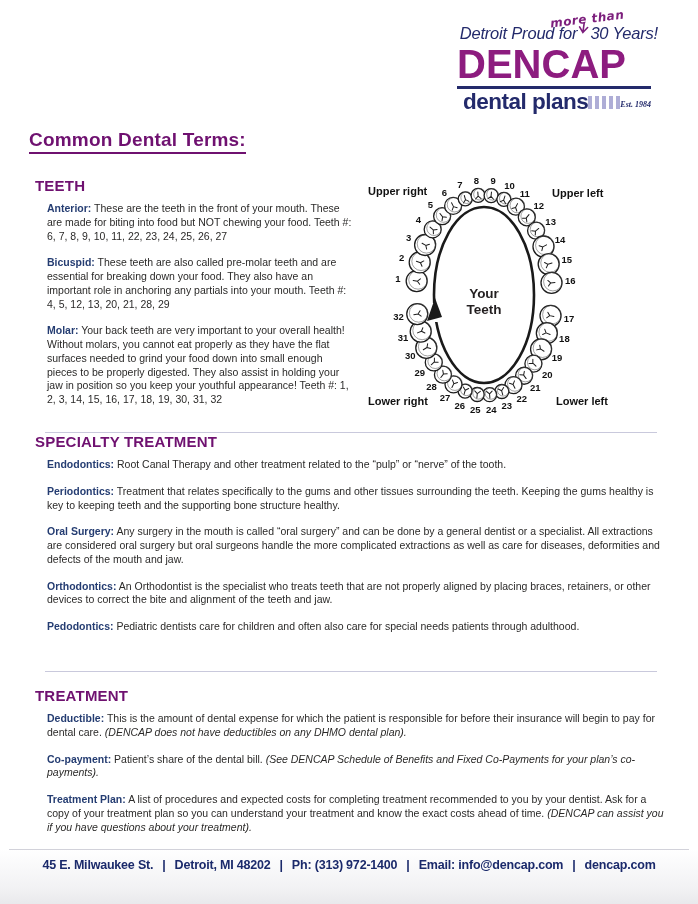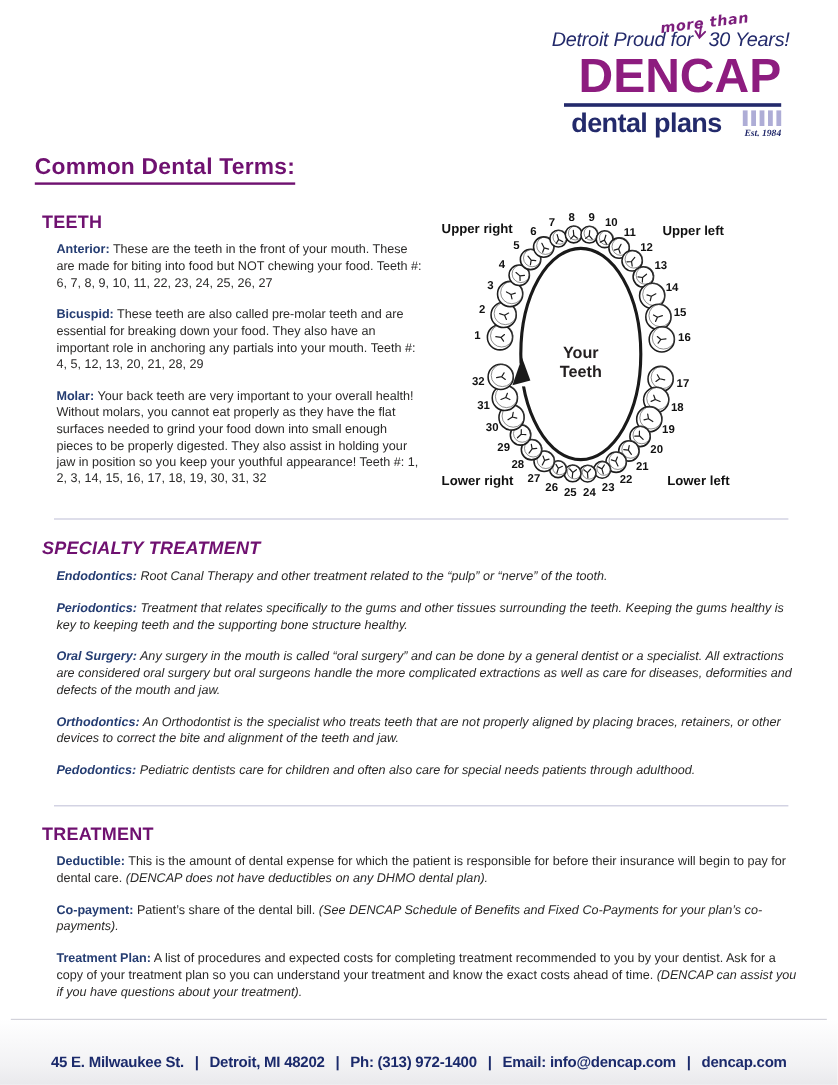--- a/index.html
+++ b/index.html
@@ -26,29 +26,29 @@
   .tagline {
     font-style:italic; font-weight:500;
     color:#232a6b; font-size:16.5px;
     display:flex; align-items:flex-end;
     letter-spacing:-0.2px;
   }
   .caret-icon { position:relative; top:-4px; margin:0 1px; }
   .logo-block { display:flex; flex-direction:column; margin-top:1px; margin-right:7px; }
   .logo-name {
     font-size:40px; font-weight:bold; line-height:1.0;
-    color:#8d1c7f; letter-spacing:0px;margin-left:12px;
+    color:#8d1c7f; letter-spacing:0px;
   }
   .logo-rule { height:3px; background:#232a6b; margin:2px 0 2px 0; }
   .logo-subrow { display:flex; justify-content:space-between; align-items:center; }
   .logo-sub {
     font-size:22.5px; font-weight:600; color:#232a6b;
     letter-spacing:-0.5px; line-height:1.0; padding-left:6px;
   }
-  .bars-col { display:flex; flex-direction:column; align-items:flex-end; margin-top:1px; }
+  .bars-col { display:flex; align-items:flex-end; margin-top:1px; }
   .tooth-bars { display:flex; gap:3px; }
   .tooth-bars .bar { width:4px; height:13px; background:#aeadd6; }
   .est {
     font-family:"Liberation Serif","DejaVu Serif",serif;
     font-style:italic; font-weight:bold;
     font-size:8px; color:#232a6b; margin-top:1px;
   }
 
   
   .page-title {
@@ -64,21 +64,21 @@
     font-size:15px; font-weight:bold; color:#6f1170; letter-spacing:.2px;
     margin-bottom:8px;
   }
   .term-def {
     margin:0 0 13px 12px;
     font-size:10.5px; line-height:1.31; color:#2b2a29;
   }
   .term-label { font-weight:bold; color:#253d72; }
   .term-note { font-style:italic; }
   #sec-teeth { left:35px; top:177px; width:320px; }
-  #sec-specialty { left:35px; top:449px; width:632px;font-style:italic; }
+  #sec-specialty { left:35px; top:433px; width:632px; }
   #sec-financial { left:35px; top:687px; width:632px; }
 
   .divider { position:absolute; left:45px; width:612px; height:1px; background:#c9c9dc; }
   #divider-1 { top:432px; }
   #divider-2 { top:671px; }
 
   
   #tooth-chart { position:absolute; left:358px; top:172px; width:334px; height:250px; }
   #tooth-chart svg { position:absolute; left:0; top:0; }
   .corner-label { position:absolute; font-size:11px; font-weight:bold; color:#111; white-space:nowrap; }
@@ -92,21 +92,21 @@
   .tooth-number { font-family:"Liberation Sans",sans-serif; font-size:9.5px; font-weight:600; fill:#111; text-anchor:middle; }
   .center-label { font-family:"Liberation Sans",sans-serif; font-size:13.5px; font-weight:bold; fill:#231f20; text-anchor:middle; }
 
   
   .footer {
     position:absolute; left:0; top:849px; width:698px; height:55px;
     background:linear-gradient(180deg,#ffffff 0%,#f2f2f4 70%,#e9e9ec 100%);
   }
   .footer-rule { margin:0 9px; border-top:1px solid #d2d2da; }
   .footer-line {
-    margin-top:28px; text-align:center;
+    margin-top:8px; text-align:center;
     font-size:12.5px; font-weight:bold; color:#1b2a6b;
     white-space:nowrap; letter-spacing:-0.2px;
   }
   .footer-sep { margin:0 9px; font-weight:bold; }
 </style>
 </head>
 <body>
 
 <div class="brand">
   <div class="script-note">more than</div>

